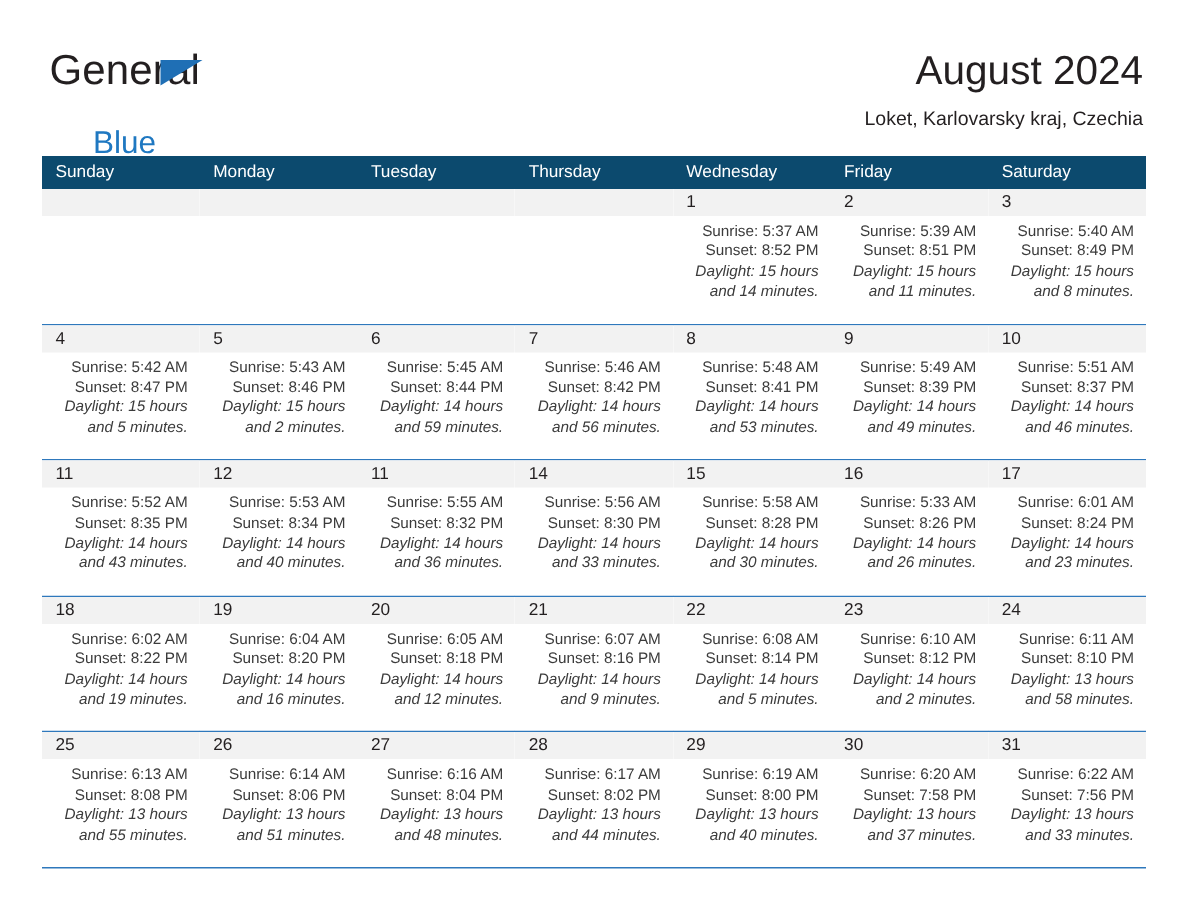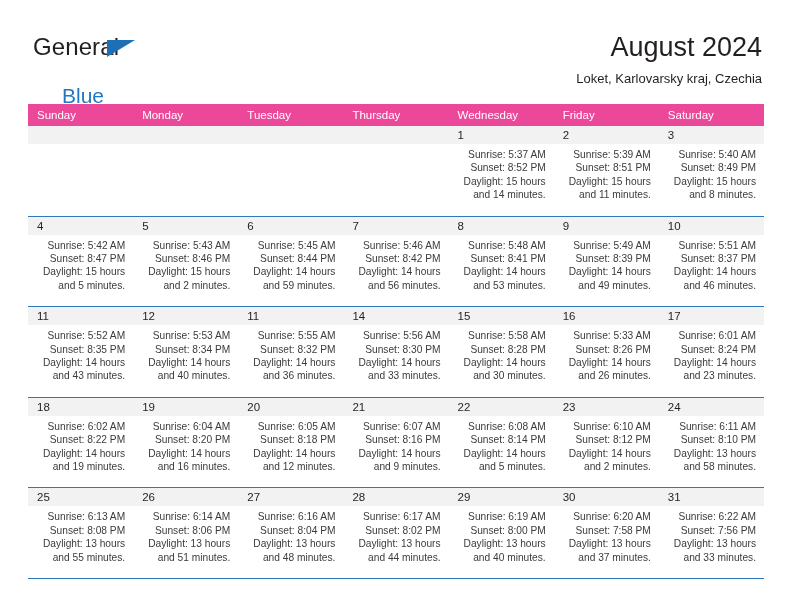--- a/index.html
+++ b/index.html
@@ -33,21 +33,21 @@
     position: absolute;
     left: 33px;
     top: 36px;
     width: 120px;
     height: 44px;
   }
   .brand-general {
     position: absolute;
     left: 0;
     top: 0;
-    font-size: 24px;
+    font-size: 28px;
     letter-spacing: 0.1px;
     color: #231f20;
     line-height: 22px;
     text-align: right;
   }
   .brand-triangle {
     position: absolute;
     left: 74px;
     top: 4px;
     width: 0;
@@ -88,21 +88,21 @@
 
   
   .calendar {
     position: absolute;
     left: 28px;
     top: 104px;
     width: 736px;
   }
   .dow-row {
     display: flex;
-    background: #ec4899;
+    background: #0c4a6e;
     height: 22px;
   }
   .dow {
     flex: 1 1 0;
     color: #ffffff;
     font-size: 11.5px;
     line-height: 22px;
     padding-left: 9px;
     box-sizing: border-box;
     white-space: nowrap;
@@ -138,20 +138,21 @@
     font-size: 10.2px;
     line-height: 13.4px;
     color: #3b3b3b;
     text-align: right;
   }
   .info div {
     white-space: nowrap;
   }
   .info div.wrap {
     white-space: normal;
+    font-style: italic;
   }
   .grid-bottom {
     height: 1px;
     background: #2e78bc;
   }
 </style>
 </head>
 <body>
 
 <div class="page">

